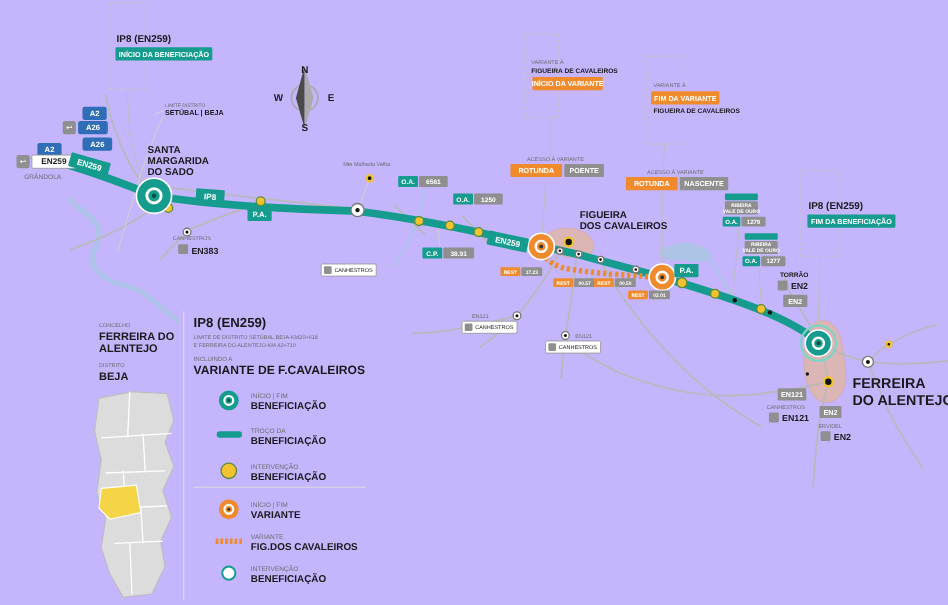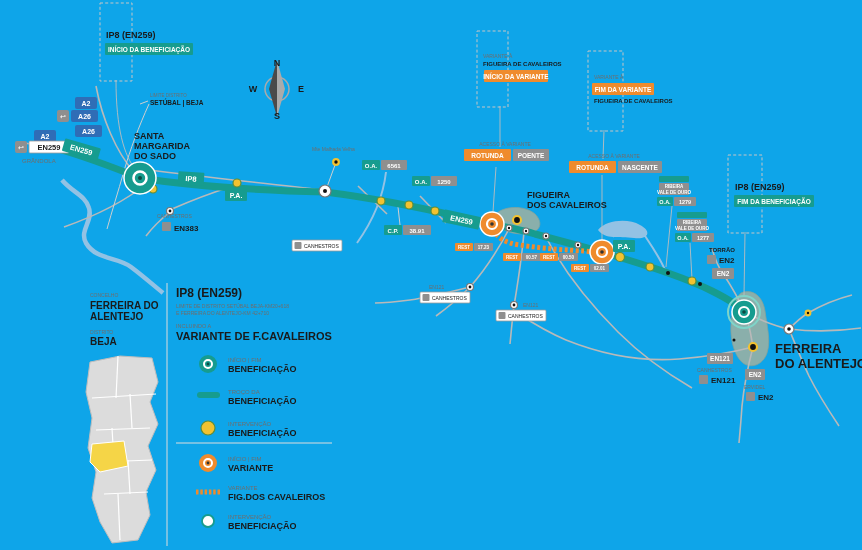--- a/index.html
+++ b/index.html
@@ -1,16 +1,16 @@
 <!DOCTYPE html>
 <html><head>
 <meta charset="utf-8">
 <style>
   html,body{margin:0;padding:0;background:#fff;}
-  .stage{position:relative;width:862px;height:550px;background:#0ea5e9;overflow:hidden;}
+  .stage{position:relative;width:862px;height:550px;background:#c4b5fd;overflow:hidden;}
   svg text{font-family:"Liberation Sans",sans-serif;fill:#1a1a1a;}
   .w{fill:#ffffff;} .gy{fill:#6e6e6e;} .b{font-weight:700;}
   .s4{font-size:4.5px;} .s5{font-size:5px;} .s55{font-size:5.5px;} .s6{font-size:6px;}
   .s65{font-size:6.5px;} .s7{font-size:7px;} .s75{font-size:7.5px;} .s8{font-size:8px;}
   .s9{font-size:9px;} .s10{font-size:10px;} .s11{font-size:11px;} .s12{font-size:12px;} .s13{font-size:13px;}
   .mid{text-anchor:middle;}
   .bd-teal{fill:#169c8f;} .bd-or{fill:#ef8b2d;} .bd-gy{fill:#8f8f8f;} .bd-bl{fill:#2f6db6;}
   .bd-wh{fill:#ffffff;stroke:#9a9a9a;stroke-width:0.8;}
   .road-teal{stroke:#169c8f;stroke-width:7;fill:none;stroke-linecap:round;stroke-linejoin:round;}
   .road-var{stroke:#ef8b2d;stroke-width:5;fill:none;stroke-dasharray:3 2.5;}

